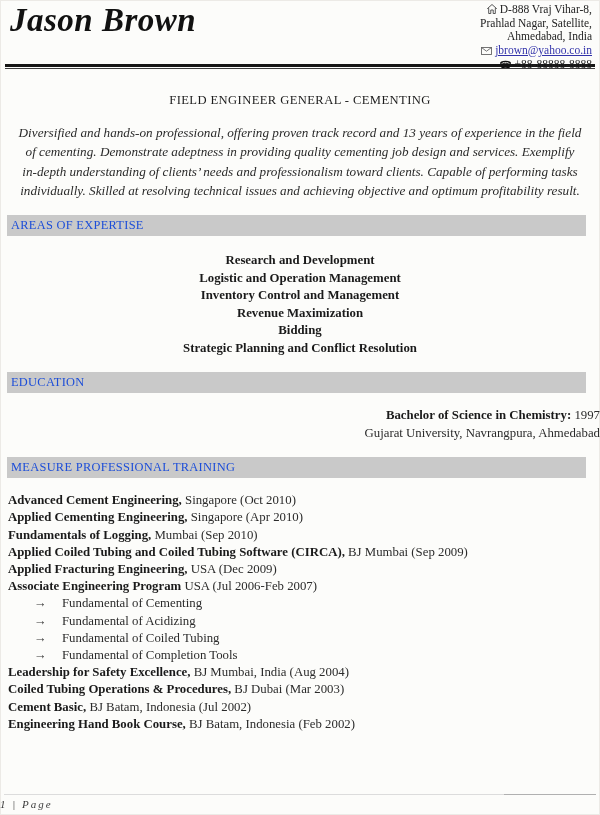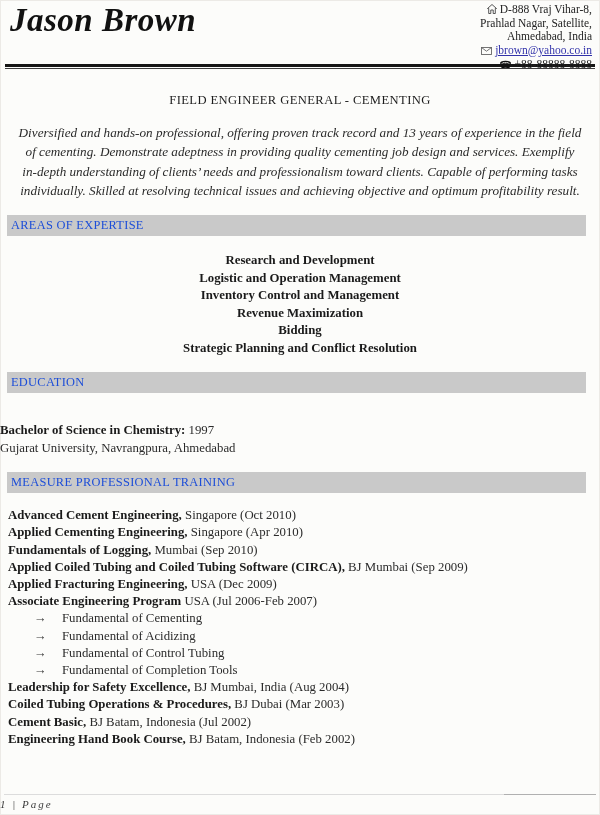--- a/index.html
+++ b/index.html
@@ -34,21 +34,21 @@
     font-style:italic;font-size:13.2px;line-height:19.3px;color:#2a2a2a;
   }
   
   .section-bar{
     margin:15px 14px 0 7px;background:#c9c9c9;
     font-size:12.4px;letter-spacing:0.3px;color:#1d4ed8;
     padding:3px 0 3px 4px;
   }
   
   .center-list{margin-top:16px;text-align:center;font-weight:bold;font-size:12.8px;line-height:17.5px;color:#1a1a1a;}
-  .edu{margin-top:28px;text-align:left;font-size:12.8px;line-height:18px;}
+  .edu{margin-top:13px;text-align:right;font-size:12.8px;line-height:18px;}
   .edu b{color:#1a1a1a;}
   
   .training{margin:14px 0 0 8px;font-size:12.8px;line-height:17.2px;}
   .tr-item b{color:#1a1a1a;}
   .tr-sub{padding-left:26px;}
   .tr-sub .arrow{display:inline-block;width:28px;color:#333;}
   
   .foot{position:absolute;left:0;right:0;bottom:0;}
   .foot-rule{height:1px;background:#dcdcdc;margin:0 4px;position:relative;}
   .foot-rule-dark{position:absolute;right:0;top:0;height:1px;width:92px;background:#b0b0b0;}
@@ -114,21 +114,21 @@
   <div class="section-bar">MEASURE PROFESSIONAL TRAINING</div>
   <div id="training-list" class="training">
       <div class="tr-item"><b>Advanced Cement Engineering,</b><span> Singapore (Oct 2010)</span></div>
       <div class="tr-item"><b>Applied Cementing Engineering,</b><span> Singapore (Apr 2010)</span></div>
       <div class="tr-item"><b>Fundamentals of Logging,</b><span> Mumbai (Sep 2010)</span></div>
       <div class="tr-item"><b>Applied Coiled Tubing and Coiled Tubing Software (CIRCA),</b><span> BJ Mumbai (Sep 2009)</span></div>
       <div class="tr-item"><b>Applied Fracturing Engineering,</b><span> USA (Dec 2009)</span></div>
       <div class="tr-item"><b>Associate Engineering Program</b><span> USA (Jul 2006-Feb 2007)</span></div>
       <div class="tr-sub"><span class="arrow">→</span><span>Fundamental of Cementing</span></div>
       <div class="tr-sub"><span class="arrow">→</span><span>Fundamental of Acidizing</span></div>
-      <div class="tr-sub"><span class="arrow">→</span><span>Fundamental of Control Tubing</span></div>
+      <div class="tr-sub"><span class="arrow">→</span><span>Fundamental of Coiled Tubing</span></div>
       <div class="tr-sub"><span class="arrow">→</span><span>Fundamental of Completion Tools</span></div>
       <div class="tr-item"><b>Leadership for Safety Excellence,</b><span> BJ Mumbai, India (Aug 2004)</span></div>
       <div class="tr-item"><b>Coiled Tubing Operations &amp; Procedures,</b><span> BJ Dubai (Mar 2003)</span></div>
       <div class="tr-item"><b>Cement Basic,</b><span> BJ Batam, Indonesia (Jul 2002)</span></div>
       <div class="tr-item"><b>Engineering Hand Book Course,</b><span> BJ Batam, Indonesia (Feb 2002)</span></div>
     </div>
 
   <div class="foot">
     <div class="foot-rule">
         <div class="foot-rule-dark"></div>

